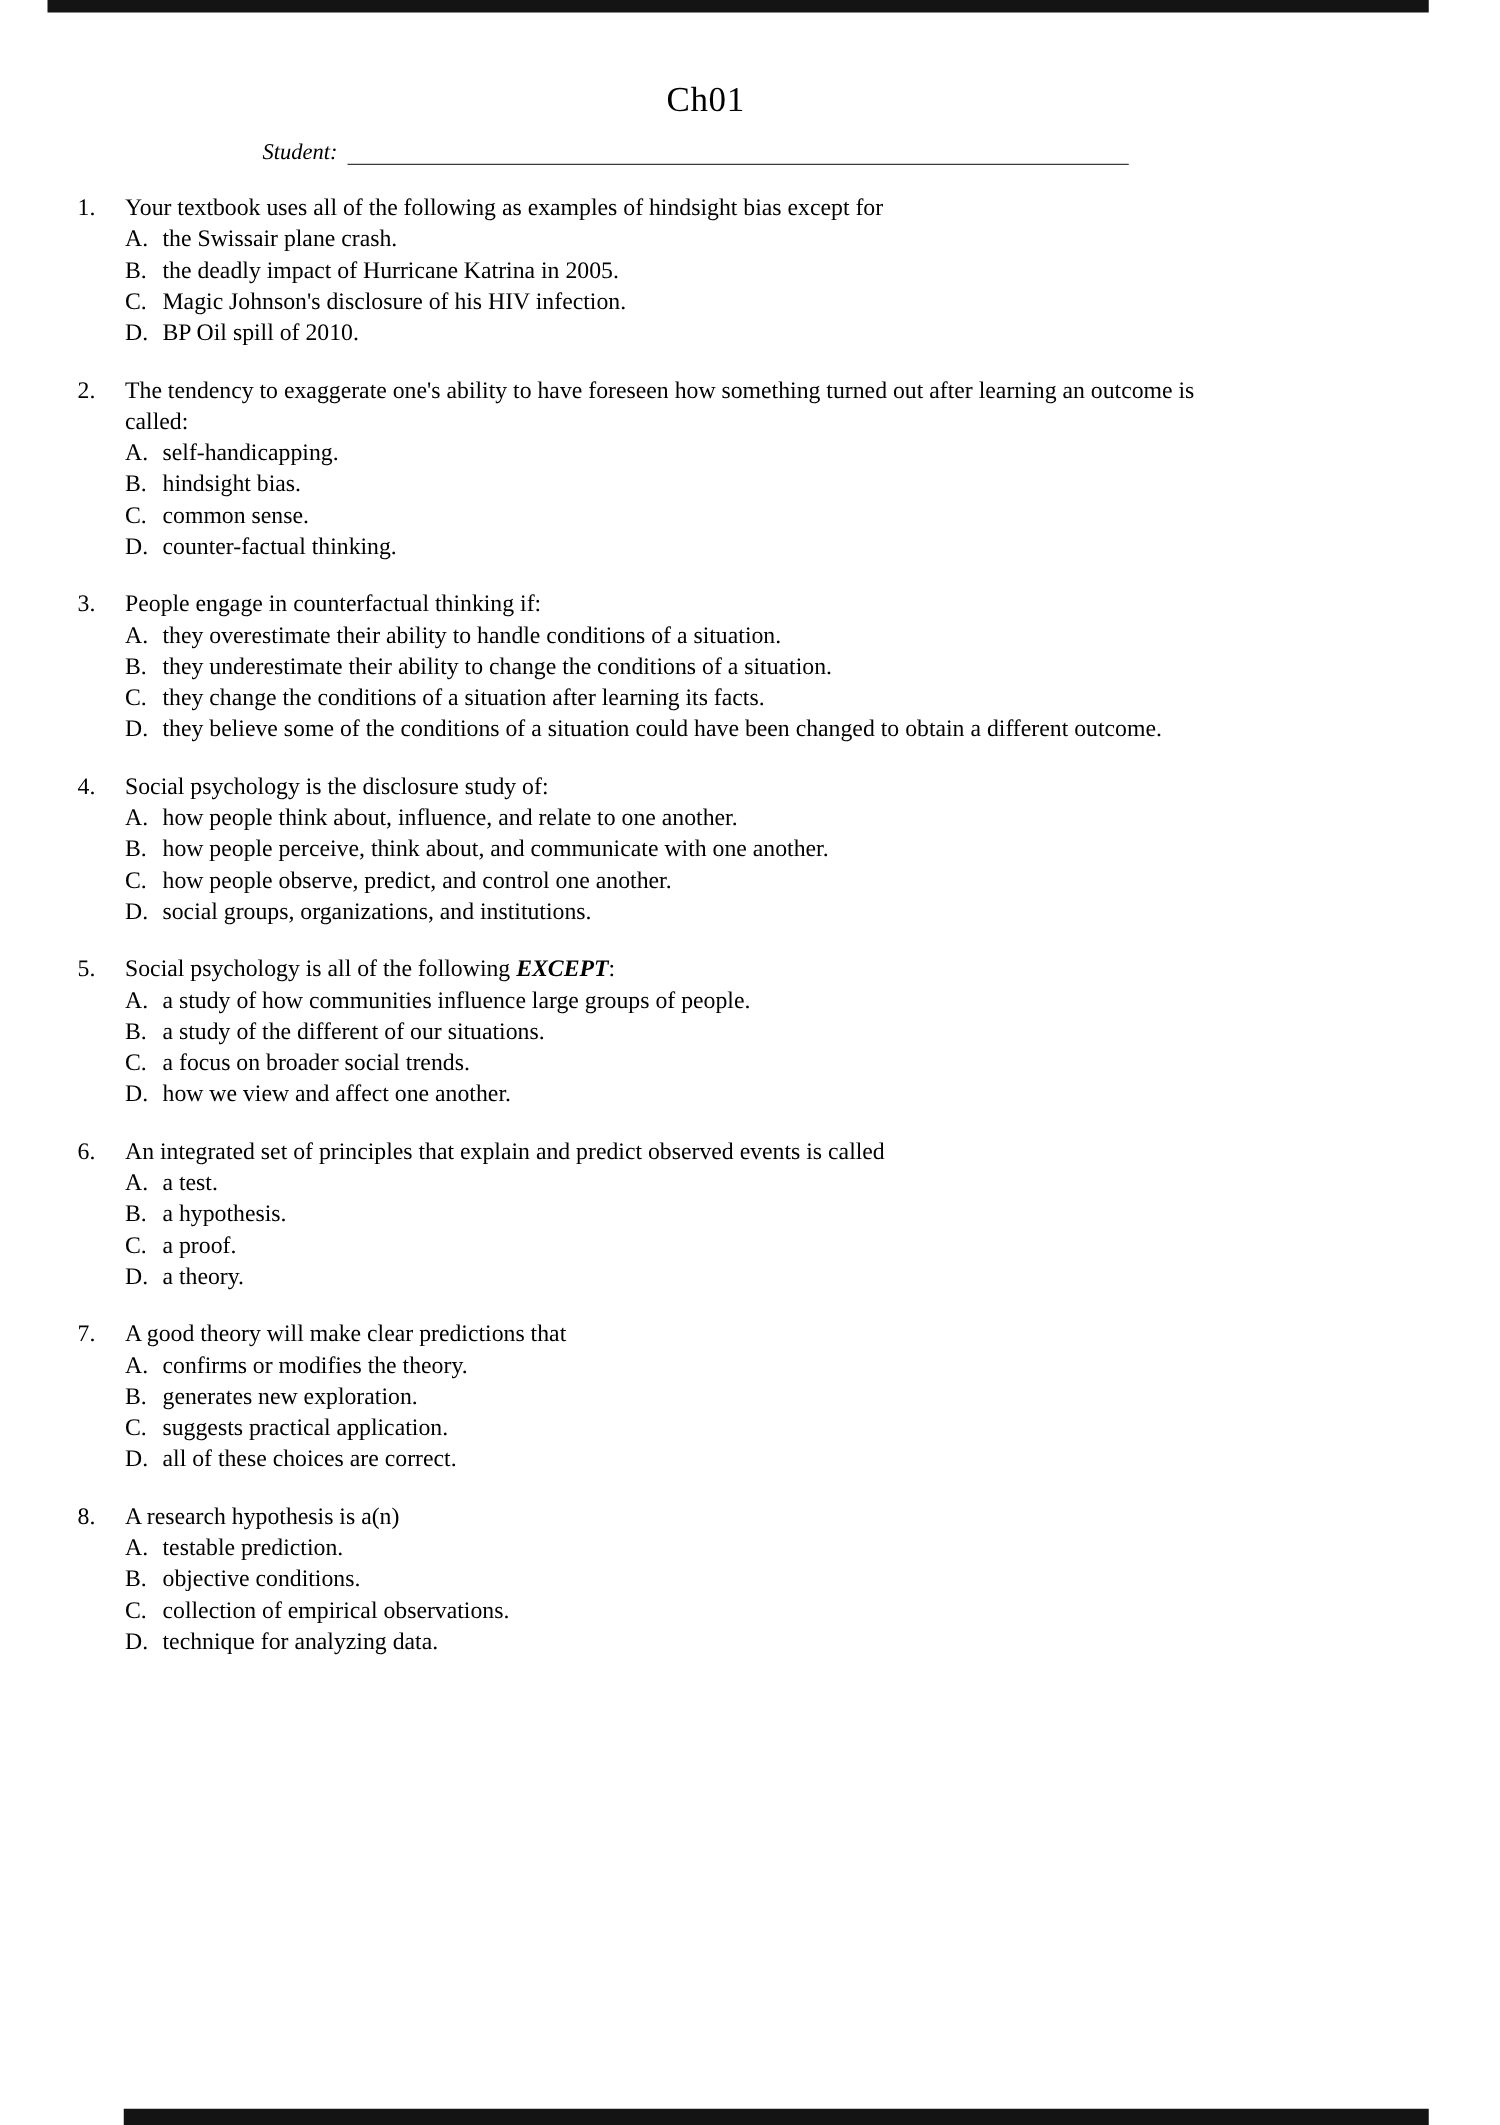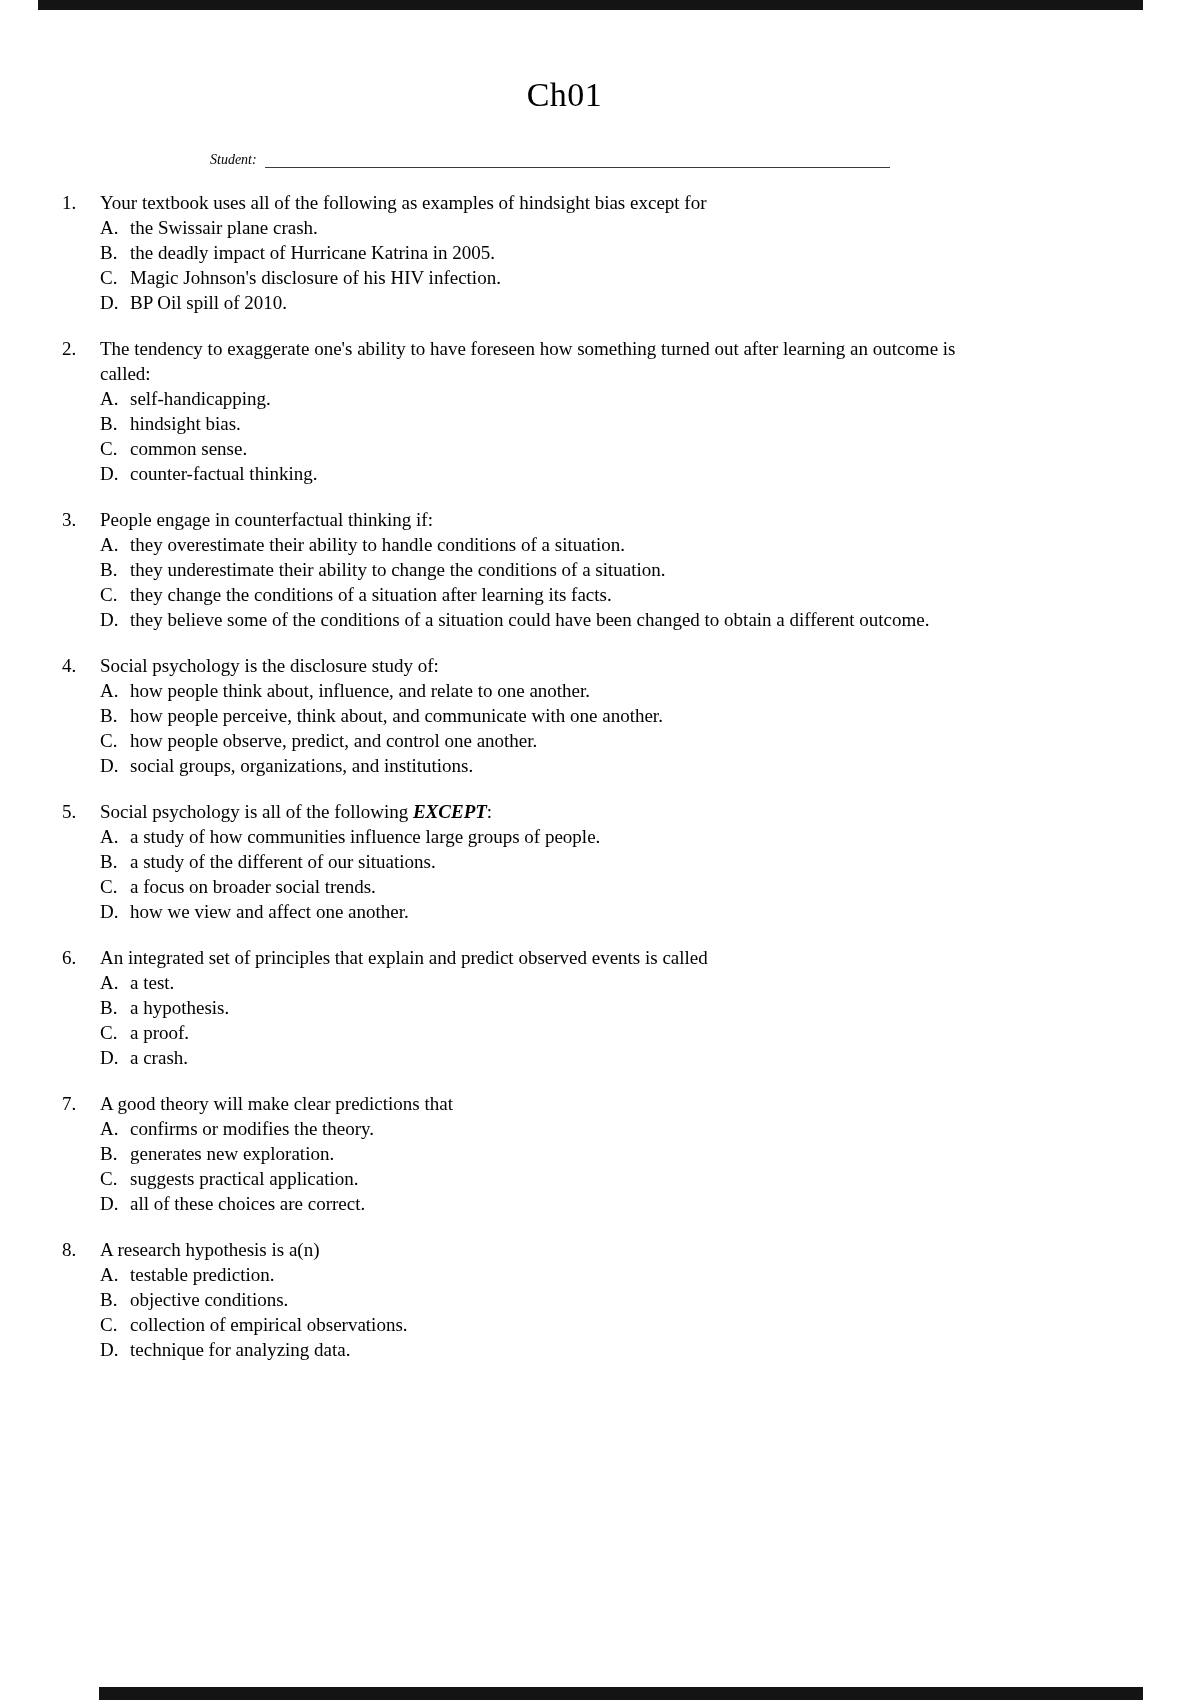--- a/index.html
+++ b/index.html
@@ -30,29 +30,29 @@
     left: 99px;
     width: 1044px;
     height: 13px;
   }
   .content {
     padding-left: 62px;
     padding-right: 133px;
   }
   .page-title {
     text-align: center;
-    font-size: 34px;
+    font-size: 28px;
     font-weight: normal;
-    margin: 16px;
+    margin: 5px;
     padding-top: 60px;
     letter-spacing: 0.5px;
   }
   .student-row {
-    margin: 38px 0 22px 148px;
-    font-size: 14px;
+    margin: 14px 0 22px 148px;
+    font-size: 18px;
     font-style: italic;
     display: flex;
     align-items: flex-end;
   }
   .student-line {
     display: inline-block;
     width: 625px;
     height: 15px;
     border-bottom: 1px solid #3a3a3a;
     margin-left: 8px;
@@ -226,21 +226,21 @@
           <div class="opt">
             <div class="optletter">B.</div>
             <div class="opttext">a hypothesis.</div>
           </div>
           <div class="opt">
             <div class="optletter">C.</div>
             <div class="opttext">a proof.</div>
           </div>
           <div class="opt">
             <div class="optletter">D.</div>
-            <div class="opttext">a crash.</div>
+            <div class="opttext">a theory.</div>
           </div>
         </div>
       </div>
       <div class="question">
         <div class="qnum">7.</div>
         <div class="qbody">
           <div class="qtext">A good theory will make clear predictions that</div>
           <div class="opt">
             <div class="optletter">A.</div>
             <div class="opttext">confirms or modifies the theory.</div>

